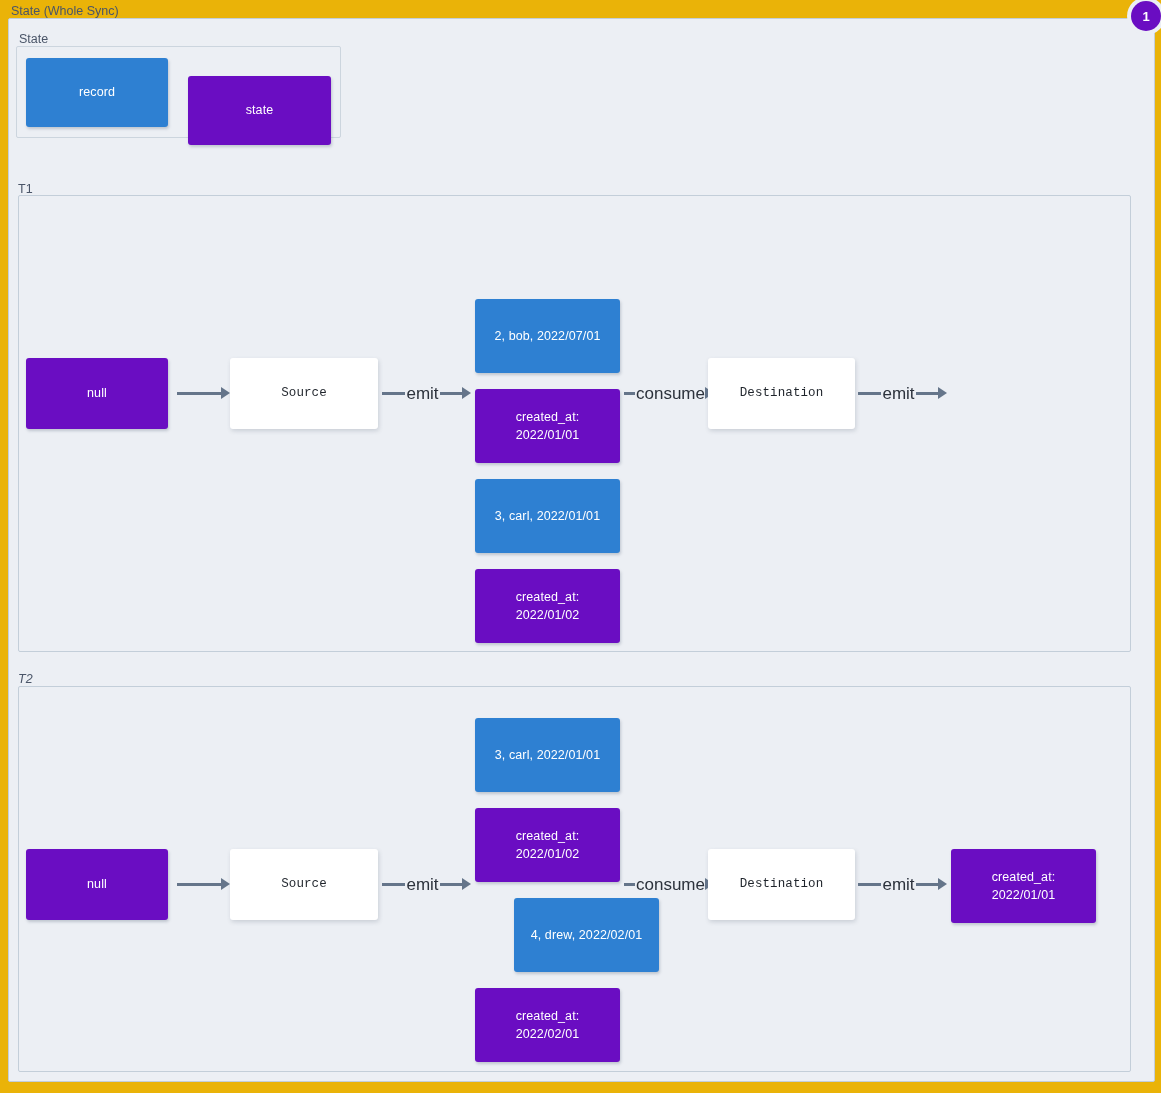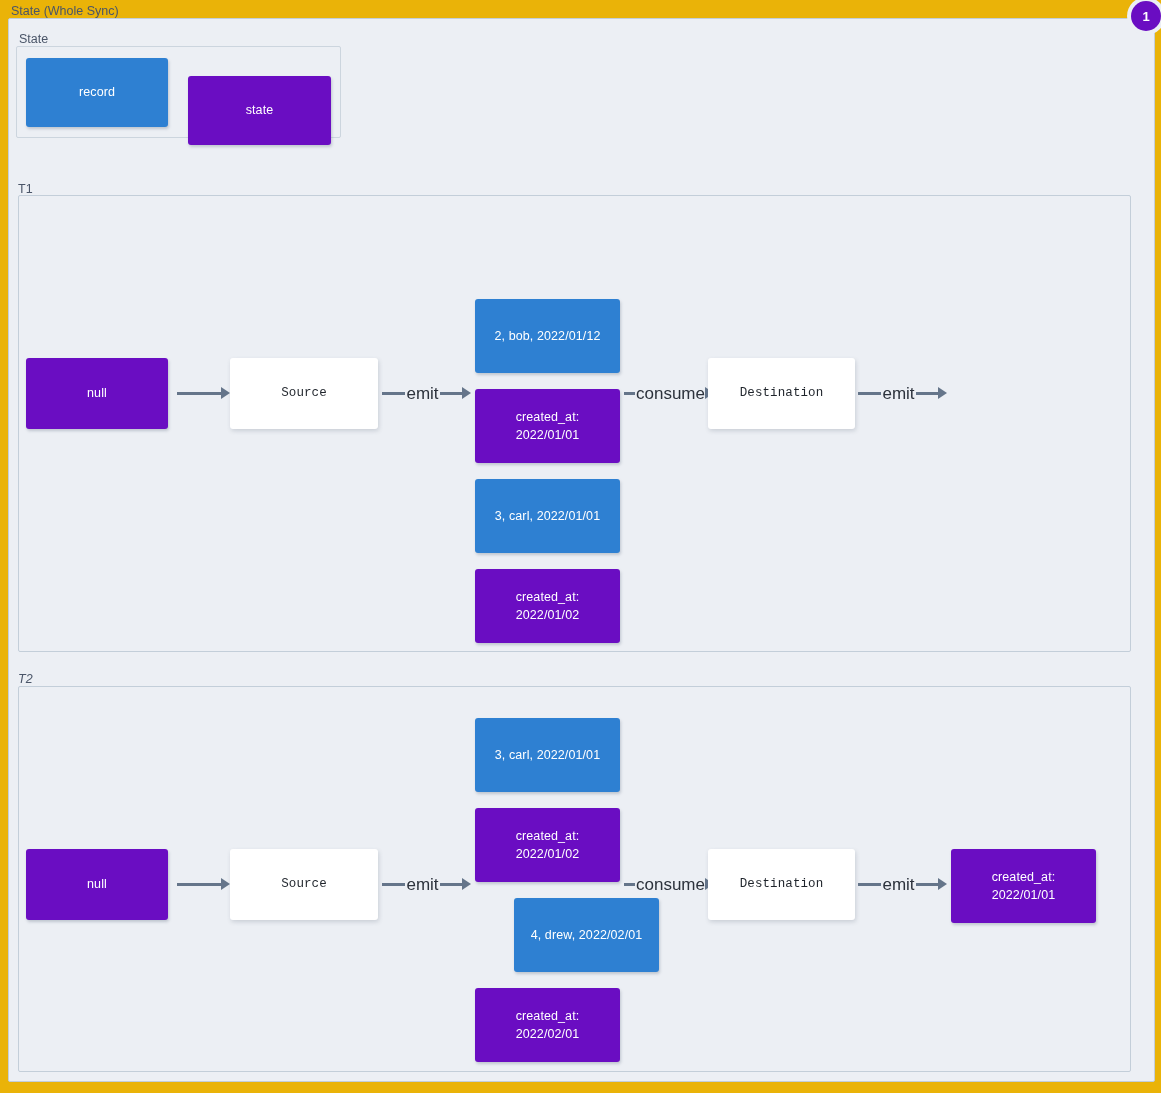--- a/index.html
+++ b/index.html
@@ -144,21 +144,21 @@
 
   <div class="node plain" style="left:230px; top:358px; width:148px; height:71px;">Source</div>
 
   <div class="arrow" style="left:382px; top:386px; width:89px;">
     <div class="shaft"></div>
     <div class="lbl">emit</div>
     <div class="shaft"></div>
     <div class="head"></div>
   </div>
 
-  <div class="node record" style="left:475px; top:299px; width:145px; height:74px;">2, bob, 2022/01/12</div>
+  <div class="node record" style="left:475px; top:299px; width:145px; height:74px;">2, bob, 2022/07/01</div>
   <div class="node state" style="left:475px; top:389px; width:145px; height:74px;">created_at:
 2022/01/01</div>
   <div class="node record" style="left:475px; top:479px; width:145px; height:74px;">3, carl, 2022/01/01</div>
   <div class="node state" style="left:475px; top:569px; width:145px; height:74px;">created_at:
 2022/01/02</div>
 
   <div class="arrow" style="left:624px; top:386px; width:84px;">
     <div class="stub"></div>
     <div class="lbl">consume</div>
     <div class="head"></div>

